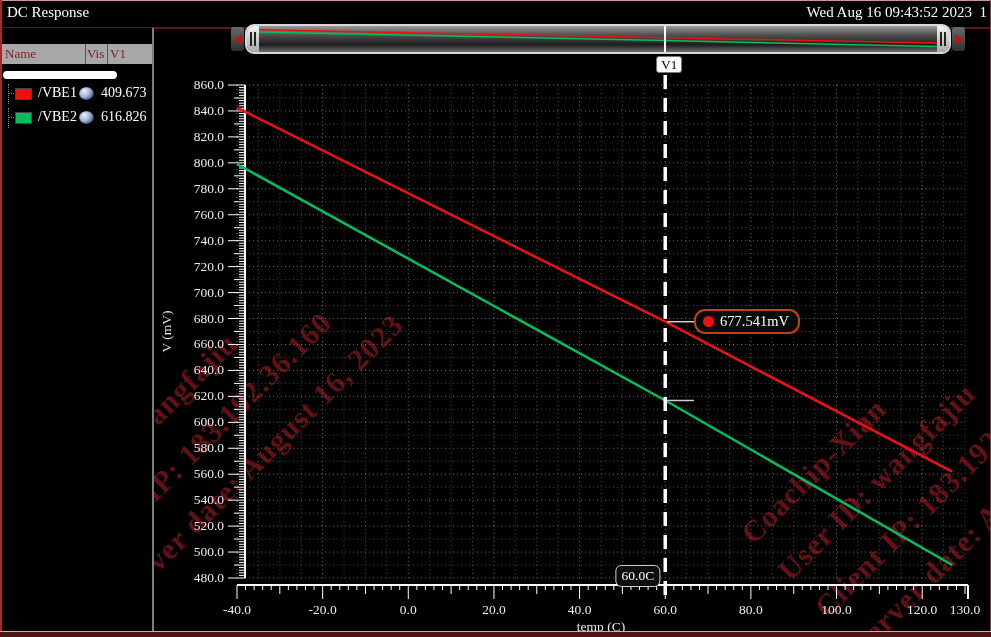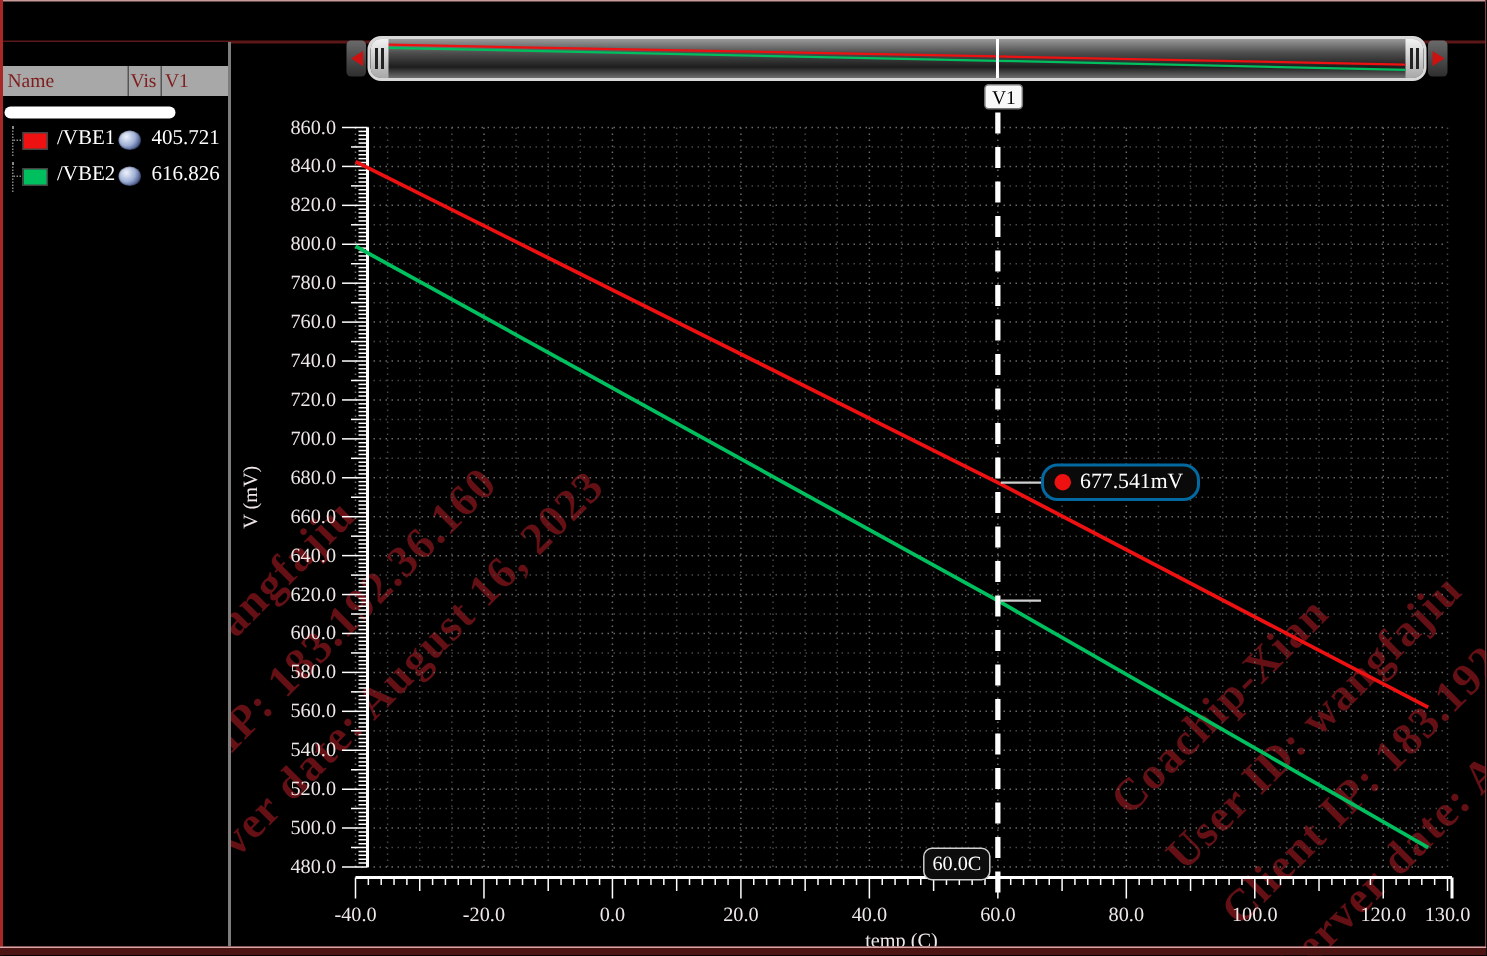--- a/index.html
+++ b/index.html
@@ -51,32 +51,36 @@
        background:radial-gradient(circle at 35% 32%,#eef2fc,#9fb0d6 45%,#3c4c7e 78%,#1c2440);box-shadow:0 0 1px #000 inset;}
   .pval{position:absolute;left:99px;top:1px;color:#fff;white-space:nowrap;}
   .vdivider{position:absolute;left:152px;top:28px;width:2px;height:603px;background:#7d7d7d;z-index:11;}
   
   .wm{position:absolute;z-index:1;transform:rotate(-45deg);transform-origin:0 0;white-space:nowrap;
       font-size:30px;line-height:52px;letter-spacing:1px;font-weight:bold;}
   
   #chart{position:absolute;left:0;top:0;width:991px;height:637px;z-index:3;}
   #chart text{font-family:"Liberation Serif","DejaVu Serif",serif;fill:#f0e8e8;font-size:13.5px;}
   
-  .readout{position:absolute;z-index:21;background:#0a0a0a;border:2px solid #0369a1;border-radius:11px;
+  .readout{position:absolute;z-index:21;background:#0a0a0a;border:2px solid #c2410c;border-radius:11px;
            height:25px;padding:0 9px 0 7px;display:flex;align-items:center;gap:6px;font-size:14.5px;color:#fff;white-space:nowrap;}
   .dot{width:11px;height:11px;border-radius:50%;flex:0 0 auto;}
   .curxbox{position:absolute;z-index:21;background:#0d0d0d;border:1.5px solid #cfcfcf;border-radius:6px;
            height:22px;line-height:19px;padding:0 5px;font-size:13.5px;color:#fff;}
 </style>
 </head>
 <body>
 
 <div id="win">
   <div class="edge-top"></div>
 
+  <div class="titlebar">
+    <span class="wtitle">DC Response</span>
+    <span class="wtime">Wed Aug 16 09:43:52 2023  1</span>
+  </div>
   <div class="tsep"></div>
 
   <div id="wmA" class="wm" style="left: -10px; top: 470px; color: rgb(100, 16, 21);">
     <div>Coachip-Xian</div>
     <div>User ID: wangfajiu</div>
     <div>Client IP: 183.192.36.160</div>
     <div>Server date: August 16, 2023</div>
   </div>
   <div id="wmB" class="wm" style="left: 728px; top: 520px; color: rgb(100, 16, 21);">
     <div>Coachip-Xian</div>
@@ -121,21 +125,21 @@
       <div class="sep" style="left:105px"></div>
       <div class="col col-v1">V1</div>
     </div>
     <div class="hbar"></div>
 
     <div class="prow" style="top:56px">
       <span class="tree"></span>
       <span class="swatch" id="sw0" style="background: rgb(238, 17, 17);"></span>
       <span class="pname">/VBE1</span>
       <span class="eye"></span>
-      <span class="pval">405.721</span>
+      <span class="pval">409.673</span>
     </div>
     <div class="prow" style="top:80px">
       <span class="tree"></span>
       <span class="swatch" id="sw1" style="background: rgb(0, 191, 95);"></span>
       <span class="pname">/VBE2</span>
       <span class="eye"></span>
       <span class="pval">616.826</span>
     </div>
   </div>
   <div class="vdivider"></div>

